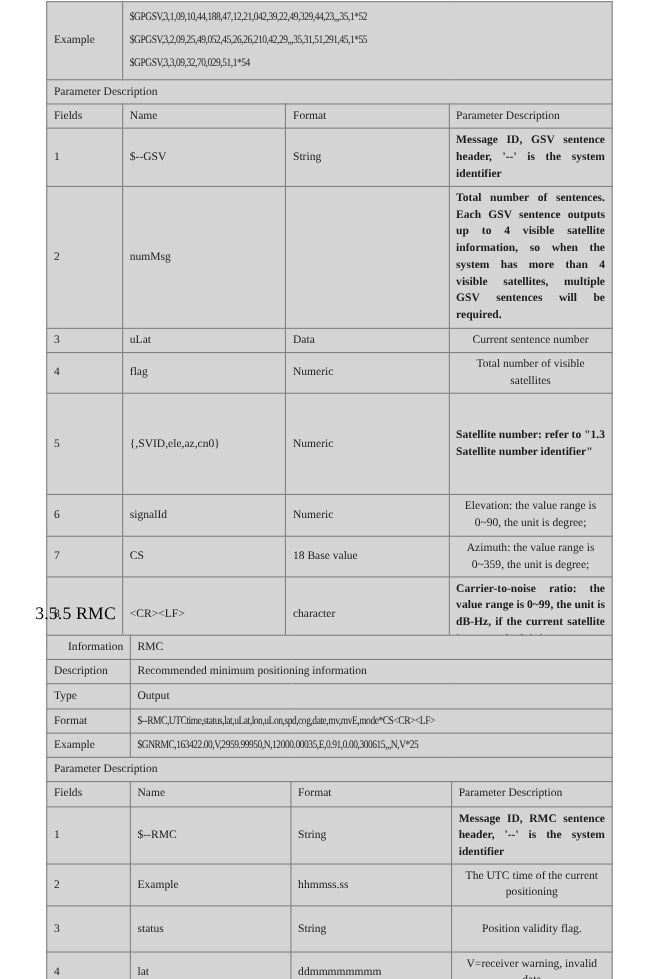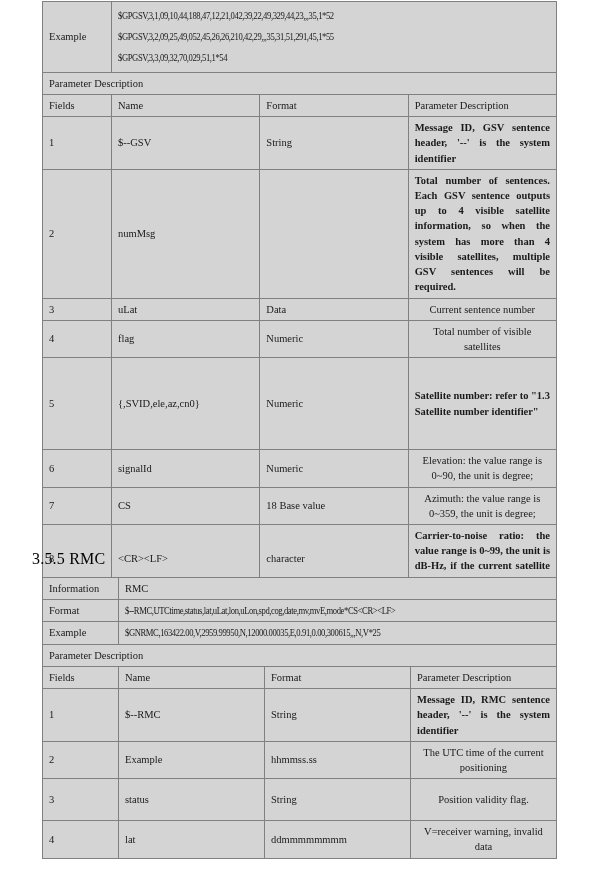--- a/index.html
+++ b/index.html
@@ -88,21 +88,21 @@
     letter-spacing: 0.2px;
   }
 
   
   #rmc-table {
     position: absolute;
     left: 42px;
     top: 577px;
     width: 515px;
   }
-  #rmc-info-col { width: 63px; }
+  #rmc-info-col { width: 63px; text-align: right; }
   #rmc-table td.r1 { width: 56px; }
   #rmc-table td.r2 { width: 68px; }
   #rmc-table td.r3 { width: 84px; }
 </style>
 </head>
 <body>
 
 <div class="page">
 
   <table id="gsv-table" class="doc-table">
@@ -187,20 +187,28 @@
 
   <div class="section-heading">3.5.5 RMC</div>
 
   <table id="rmc-table" class="doc-table">
     <tbody>
       <tr style="height:21px">
         <td id="rmc-info-col" class="label-cell">Information</td>
         <td colspan="3" class="big">RMC</td>
       </tr>
       <tr style="height:21px">
+        <td class="label-cell">Description</td>
+        <td colspan="3" class="big">Recommended minimum positioning information</td>
+      </tr>
+      <tr style="height:21px">
+        <td class="label-cell">Type</td>
+        <td colspan="3" class="big">Output</td>
+      </tr>
+      <tr style="height:21px">
         <td class="label-cell">Format</td>
         <td colspan="3"><span class="squeeze-hard">$--RMC,UTCtime,status,lat,uLat,lon,uLon,spd,cog,date,mv,mvE,mode*CS&lt;CR&gt;&lt;LF&gt;</span></td>
       </tr>
       <tr style="height:21px">
         <td class="label-cell">Example</td>
         <td colspan="3"><span class="squeeze-hard">$GNRMC,163422.00,V,2959.99950,N,12000.00035,E,0.91,0.00,300615,,,N,V*25</span></td>
       </tr>
 
       <tr class="banner-row">
         <td colspan="4">Parameter Description</td>

